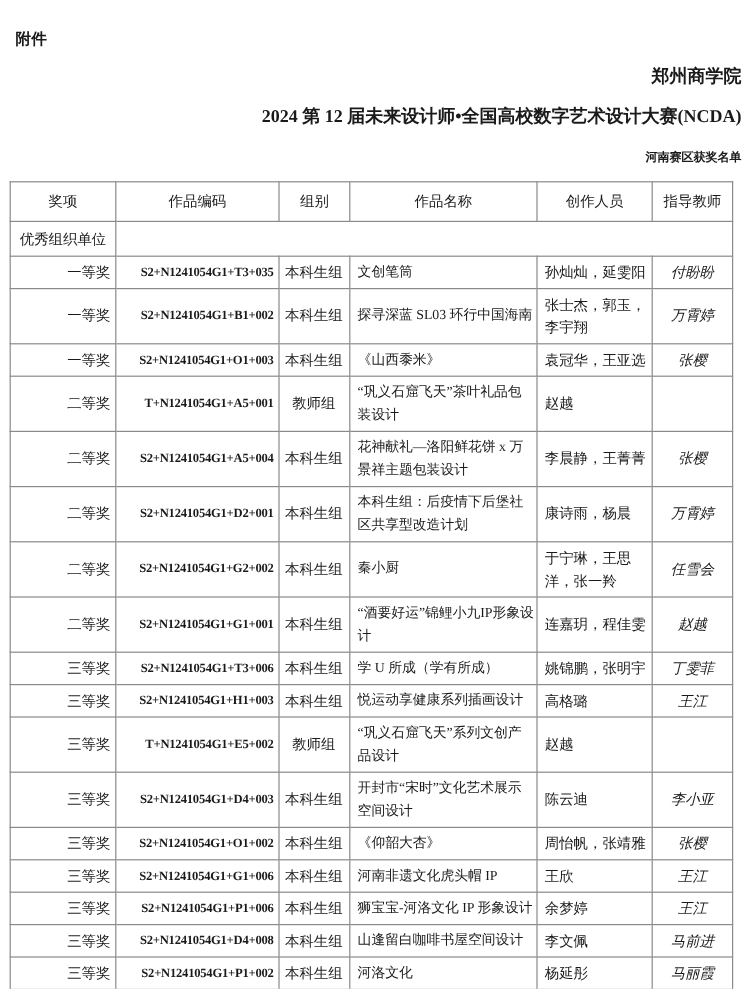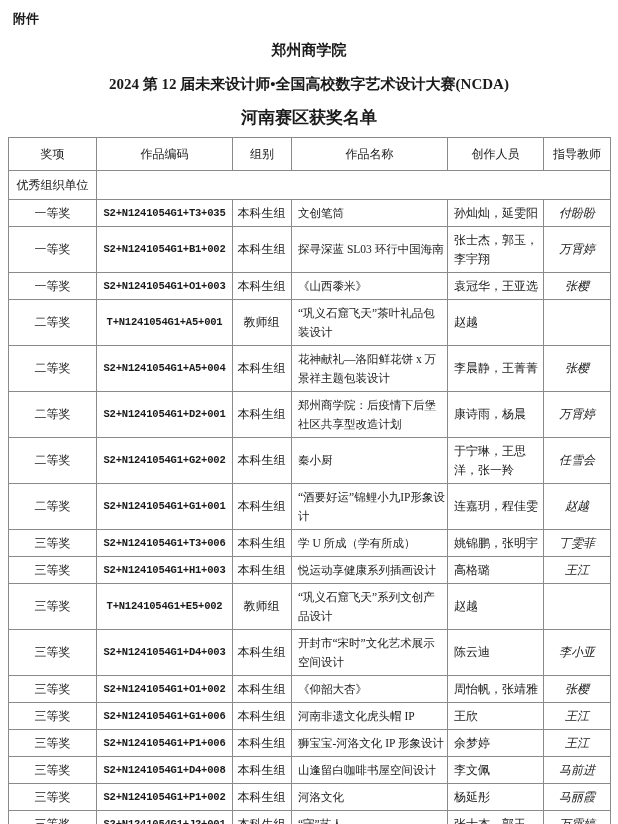--- a/index.html
+++ b/index.html
@@ -2,46 +2,46 @@
 <html><head>
 <meta charset="utf-8">
 <style>
   html,body{margin:0;padding:0;}
   body{
     width:618px;height:824px;background:#ffffff;color:#1a1a1a;
     font-family:"Liberation Serif","DejaVu Serif",serif;
     overflow:hidden;
   }
   .attachment{
-    padding:10px 0 0 13px;font-size:13px;font-weight:700;line-height:17px;
+    padding:24px 0 0 13px;font-size:13px;font-weight:700;line-height:17px;
   }
   .title{
-    text-align:center;font-weight:700;line-height:19px;
+    text-align:right;font-weight:700;line-height:19px;
   }
   .t1{margin-top:14px;font-size:15px;}
   .t2{margin-top:15px;font-size:15px;}
-  .t3{margin-top:14px;font-size:17px;}
+  .t3{margin-top:14px;font-size:10px;}
   table.awards{
     margin:10px 0 0 8px;border-collapse:collapse;table-layout:fixed;
     width:602px;
   }
   .awards th,.awards td{
     border:1px solid #8a8a8a;vertical-align:middle;
     font-size:12px;word-break:break-all;
   }
   .awards th{
     height:28px;font-weight:400;text-align:center;padding:2px;margin-top:48px;
   }
   .awards td{
     line-height:19px;padding:3.5px 4px;
   }
-  td.cell-award{text-align:center;}
+  td.cell-award{text-align:right;}
   td.cell-code{
-    text-align:center;
-    font-family:Liberation Mono, monospace;
+    text-align:right;
+    font-family:Liberation Serif, serif;
     font-weight:700;font-size:10.5px;letter-spacing:-0.2px;
   }
   td.cell-group{text-align:center;padding-left:0;padding-right:1px;}
   td.cell-title{text-align:left;padding:3.5px 2px 3.5px 6px;font-size:11.5px;}
   td.cell-creators{text-align:left;padding:3.5px 2px 3.5px 6px;}
   td.cell-teacher{text-align:center;padding-left:1px;padding-right:1px;font-style:italic;}
   tr.special-row td{height:21px;line-height:16px;margin-left:14px;}
   tr.special-row td.cell-award{text-align:center;}
 </style>
 </head>
@@ -114,21 +114,21 @@
           <td class="cell-code">S2+N1241054G1+A5+004</td>
           <td class="cell-group">本科生组</td>
           <td class="cell-title">花神献礼—洛阳鲜花饼 x 万景祥主题包装设计</td>
           <td class="cell-creators">李晨静，王菁菁</td>
           <td class="cell-teacher">张樱</td>
         </tr>
         <tr>
           <td class="cell-award">二等奖</td>
           <td class="cell-code">S2+N1241054G1+D2+001</td>
           <td class="cell-group">本科生组</td>
-          <td class="cell-title">郑州商学院：后疫情下后堡社区共享型改造计划</td>
+          <td class="cell-title">本科生组：后疫情下后堡社区共享型改造计划</td>
           <td class="cell-creators">康诗雨，杨晨</td>
           <td class="cell-teacher">万霄婷</td>
         </tr>
         <tr>
           <td class="cell-award">二等奖</td>
           <td class="cell-code">S2+N1241054G1+G2+002</td>
           <td class="cell-group">本科生组</td>
           <td class="cell-title">秦小厨</td>
           <td class="cell-creators">于宁琳，王思洋，张一羚</td>
           <td class="cell-teacher">任雪会</td>

